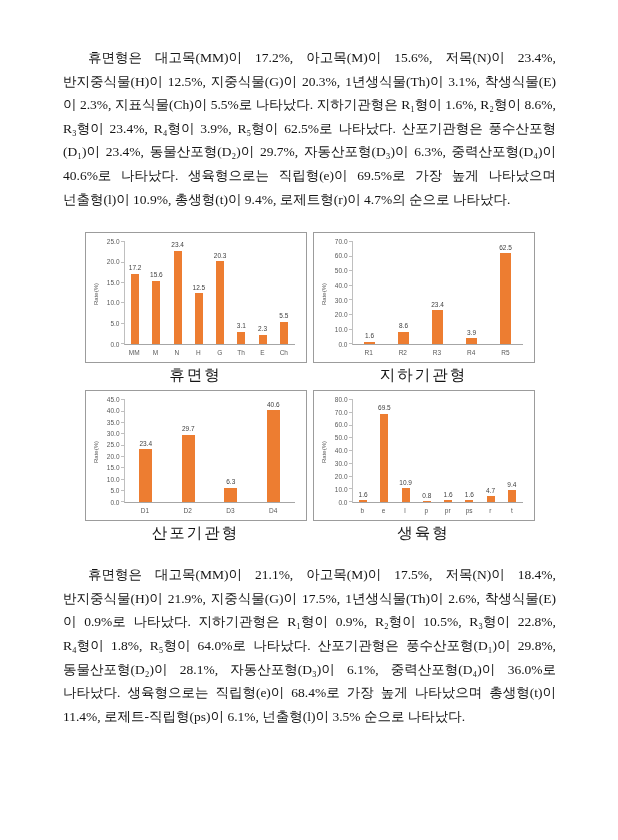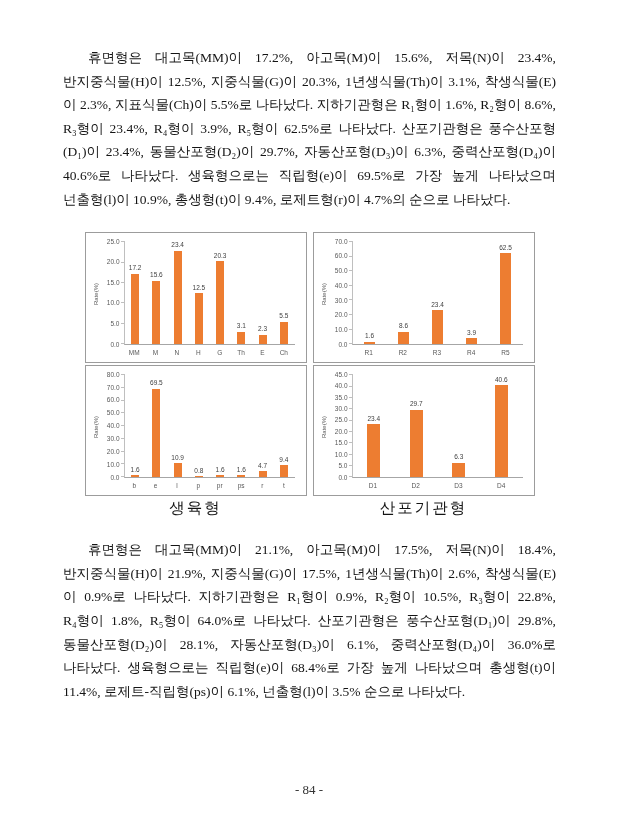--- a/index.html
+++ b/index.html
@@ -172,20 +172,21 @@
                 <div class="xlabel">M</div>
                 <div class="xlabel">N</div>
                 <div class="xlabel">H</div>
                 <div class="xlabel">G</div>
                 <div class="xlabel">Th</div>
                 <div class="xlabel">E</div>
                 <div class="xlabel">Ch</div>
               </div>
             </div>
           </div>
+        <figcaption class="chart-title">휴면형</figcaption>
       </figure>
 
       <figure class="chart-cell">
         <div class="panel">
             <div class="chart-inner">
               <div class="ylabel">Rate(%)</div>
               <div class="yticks">
                 <div class="ytick" style="bottom: 0%;">0.0</div>
                 <div class="ytick" style="bottom: 14.2857%;">10.0</div>
                 <div class="ytick" style="bottom: 28.5714%;">20.0</div>
@@ -227,93 +228,21 @@
               </div>
               <div class="xlabels">
                 <div class="xlabel">R1</div>
                 <div class="xlabel">R2</div>
                 <div class="xlabel">R3</div>
                 <div class="xlabel">R4</div>
                 <div class="xlabel">R5</div>
               </div>
             </div>
           </div>
-      </figure>
-
-      <figure class="chart-cell">
-        <div class="panel">
-            <div class="chart-inner">
-              <div class="ylabel">Rate(%)</div>
-              <div class="yticks">
-                <div class="ytick" style="bottom: 0%;">0.0</div>
-                <div class="ytick" style="bottom: 12.5%;">10.0</div>
-                <div class="ytick" style="bottom: 25%;">20.0</div>
-                <div class="ytick" style="bottom: 37.5%;">30.0</div>
-                <div class="ytick" style="bottom: 50%;">40.0</div>
-                <div class="ytick" style="bottom: 62.5%;">50.0</div>
-                <div class="ytick" style="bottom: 75%;">60.0</div>
-                <div class="ytick" style="bottom: 87.5%;">70.0</div>
-                <div class="ytick" style="bottom: 100%;">80.0</div>
-              </div>
-              <div class="plot">
-                <div class="tickmark" style="bottom: 0%;"></div>
-                <div class="tickmark" style="bottom: 12.5%;"></div>
-                <div class="tickmark" style="bottom: 25%;"></div>
-                <div class="tickmark" style="bottom: 37.5%;"></div>
-                <div class="tickmark" style="bottom: 50%;"></div>
-                <div class="tickmark" style="bottom: 62.5%;"></div>
-                <div class="tickmark" style="bottom: 75%;"></div>
-                <div class="tickmark" style="bottom: 87.5%;"></div>
-                <div class="tickmark" style="bottom: 100%;"></div>
-                <div class="slot" style="left: 0%; width: 12.5%;">
-                  <div class="bar-value">1.6</div>
-                  <div class="bar" style="height: 2%; width: 38%; background: rgb(237, 125, 49);"></div>
-                </div>
-                <div class="slot" style="left: 12.5%; width: 12.5%;">
-                  <div class="bar-value">69.5</div>
-                  <div class="bar" style="height: 86.875%; width: 38%; background: rgb(237, 125, 49);"></div>
-                </div>
-                <div class="slot" style="left: 25%; width: 12.5%;">
-                  <div class="bar-value">10.9</div>
-                  <div class="bar" style="height: 13.625%; width: 38%; background: rgb(237, 125, 49);"></div>
-                </div>
-                <div class="slot" style="left: 37.5%; width: 12.5%;">
-                  <div class="bar-value">0.8</div>
-                  <div class="bar" style="height: 1%; width: 38%; background: rgb(237, 125, 49);"></div>
-                </div>
-                <div class="slot" style="left: 50%; width: 12.5%;">
-                  <div class="bar-value">1.6</div>
-                  <div class="bar" style="height: 2%; width: 38%; background: rgb(237, 125, 49);"></div>
-                </div>
-                <div class="slot" style="left: 62.5%; width: 12.5%;">
-                  <div class="bar-value">1.6</div>
-                  <div class="bar" style="height: 2%; width: 38%; background: rgb(237, 125, 49);"></div>
-                </div>
-                <div class="slot" style="left: 75%; width: 12.5%;">
-                  <div class="bar-value">4.7</div>
-                  <div class="bar" style="height: 5.875%; width: 38%; background: rgb(237, 125, 49);"></div>
-                </div>
-                <div class="slot" style="left: 87.5%; width: 12.5%;">
-                  <div class="bar-value">9.4</div>
-                  <div class="bar" style="height: 11.75%; width: 38%; background: rgb(237, 125, 49);"></div>
-                </div>
-              </div>
-              <div class="xlabels">
-                <div class="xlabel">b</div>
-                <div class="xlabel">e</div>
-                <div class="xlabel">l</div>
-                <div class="xlabel">p</div>
-                <div class="xlabel">pr</div>
-                <div class="xlabel">ps</div>
-                <div class="xlabel">r</div>
-                <div class="xlabel">t</div>
-              </div>
-            </div>
-          </div>
-        <figcaption class="chart-title">생육형</figcaption>
+        <figcaption class="chart-title">지하기관형</figcaption>
       </figure>
 
       <figure class="chart-cell">
         <div class="panel">
             <div class="chart-inner">
               <div class="ylabel">Rate(%)</div>
               <div class="yticks">
                 <div class="ytick" style="bottom: 0%;">0.0</div>
                 <div class="ytick" style="bottom: 11.1111%;">5.0</div>
                 <div class="ytick" style="bottom: 22.2222%;">10.0</div>
@@ -357,20 +286,92 @@
                 <div class="xlabel">D1</div>
                 <div class="xlabel">D2</div>
                 <div class="xlabel">D3</div>
                 <div class="xlabel">D4</div>
               </div>
             </div>
           </div>
         <figcaption class="chart-title">산포기관형</figcaption>
       </figure>
 
+      <figure class="chart-cell">
+        <div class="panel">
+            <div class="chart-inner">
+              <div class="ylabel">Rate(%)</div>
+              <div class="yticks">
+                <div class="ytick" style="bottom: 0%;">0.0</div>
+                <div class="ytick" style="bottom: 12.5%;">10.0</div>
+                <div class="ytick" style="bottom: 25%;">20.0</div>
+                <div class="ytick" style="bottom: 37.5%;">30.0</div>
+                <div class="ytick" style="bottom: 50%;">40.0</div>
+                <div class="ytick" style="bottom: 62.5%;">50.0</div>
+                <div class="ytick" style="bottom: 75%;">60.0</div>
+                <div class="ytick" style="bottom: 87.5%;">70.0</div>
+                <div class="ytick" style="bottom: 100%;">80.0</div>
+              </div>
+              <div class="plot">
+                <div class="tickmark" style="bottom: 0%;"></div>
+                <div class="tickmark" style="bottom: 12.5%;"></div>
+                <div class="tickmark" style="bottom: 25%;"></div>
+                <div class="tickmark" style="bottom: 37.5%;"></div>
+                <div class="tickmark" style="bottom: 50%;"></div>
+                <div class="tickmark" style="bottom: 62.5%;"></div>
+                <div class="tickmark" style="bottom: 75%;"></div>
+                <div class="tickmark" style="bottom: 87.5%;"></div>
+                <div class="tickmark" style="bottom: 100%;"></div>
+                <div class="slot" style="left: 0%; width: 12.5%;">
+                  <div class="bar-value">1.6</div>
+                  <div class="bar" style="height: 2%; width: 38%; background: rgb(237, 125, 49);"></div>
+                </div>
+                <div class="slot" style="left: 12.5%; width: 12.5%;">
+                  <div class="bar-value">69.5</div>
+                  <div class="bar" style="height: 86.875%; width: 38%; background: rgb(237, 125, 49);"></div>
+                </div>
+                <div class="slot" style="left: 25%; width: 12.5%;">
+                  <div class="bar-value">10.9</div>
+                  <div class="bar" style="height: 13.625%; width: 38%; background: rgb(237, 125, 49);"></div>
+                </div>
+                <div class="slot" style="left: 37.5%; width: 12.5%;">
+                  <div class="bar-value">0.8</div>
+                  <div class="bar" style="height: 1%; width: 38%; background: rgb(237, 125, 49);"></div>
+                </div>
+                <div class="slot" style="left: 50%; width: 12.5%;">
+                  <div class="bar-value">1.6</div>
+                  <div class="bar" style="height: 2%; width: 38%; background: rgb(237, 125, 49);"></div>
+                </div>
+                <div class="slot" style="left: 62.5%; width: 12.5%;">
+                  <div class="bar-value">1.6</div>
+                  <div class="bar" style="height: 2%; width: 38%; background: rgb(237, 125, 49);"></div>
+                </div>
+                <div class="slot" style="left: 75%; width: 12.5%;">
+                  <div class="bar-value">4.7</div>
+                  <div class="bar" style="height: 5.875%; width: 38%; background: rgb(237, 125, 49);"></div>
+                </div>
+                <div class="slot" style="left: 87.5%; width: 12.5%;">
+                  <div class="bar-value">9.4</div>
+                  <div class="bar" style="height: 11.75%; width: 38%; background: rgb(237, 125, 49);"></div>
+                </div>
+              </div>
+              <div class="xlabels">
+                <div class="xlabel">b</div>
+                <div class="xlabel">e</div>
+                <div class="xlabel">l</div>
+                <div class="xlabel">p</div>
+                <div class="xlabel">pr</div>
+                <div class="xlabel">ps</div>
+                <div class="xlabel">r</div>
+                <div class="xlabel">t</div>
+              </div>
+            </div>
+          </div>
+        <figcaption class="chart-title">생육형</figcaption>
+      </figure>
+
     </div>
   </div>
 
   <p class="para para2">휴면형은 대고목(MM)이 21.1%, 아고목(M)이 17.5%, 저목(N)이 18.4%, 반지중식물(H)이 21.9%, 지중식물(G)이 17.5%, 1년생식물(Th)이 2.6%, 착생식물(E)이 0.9%로 나타났다. 지하기관형은 R₁형이 0.9%, R₂형이 10.5%, R₃형이 22.8%, R₄형이 1.8%, R₅형이 64.0%로 나타났다. 산포기관형은 풍수산포형(D₁)이 29.8%, 동물산포형(D₂)이 28.1%, 자동산포형(D₃)이 6.1%, 중력산포형(D₄)이 36.0%로 나타났다. 생육형으로는 직립형(e)이 68.4%로 가장 높게 나타났으며 총생형(t)이 11.4%, 로제트-직립형(ps)이 6.1%, 넌출형(l)이 3.5% 순으로 나타났다.</p>
 
-  <div class="page-number">- 84 -</div>
 
 </div>
 
 </body></html>

